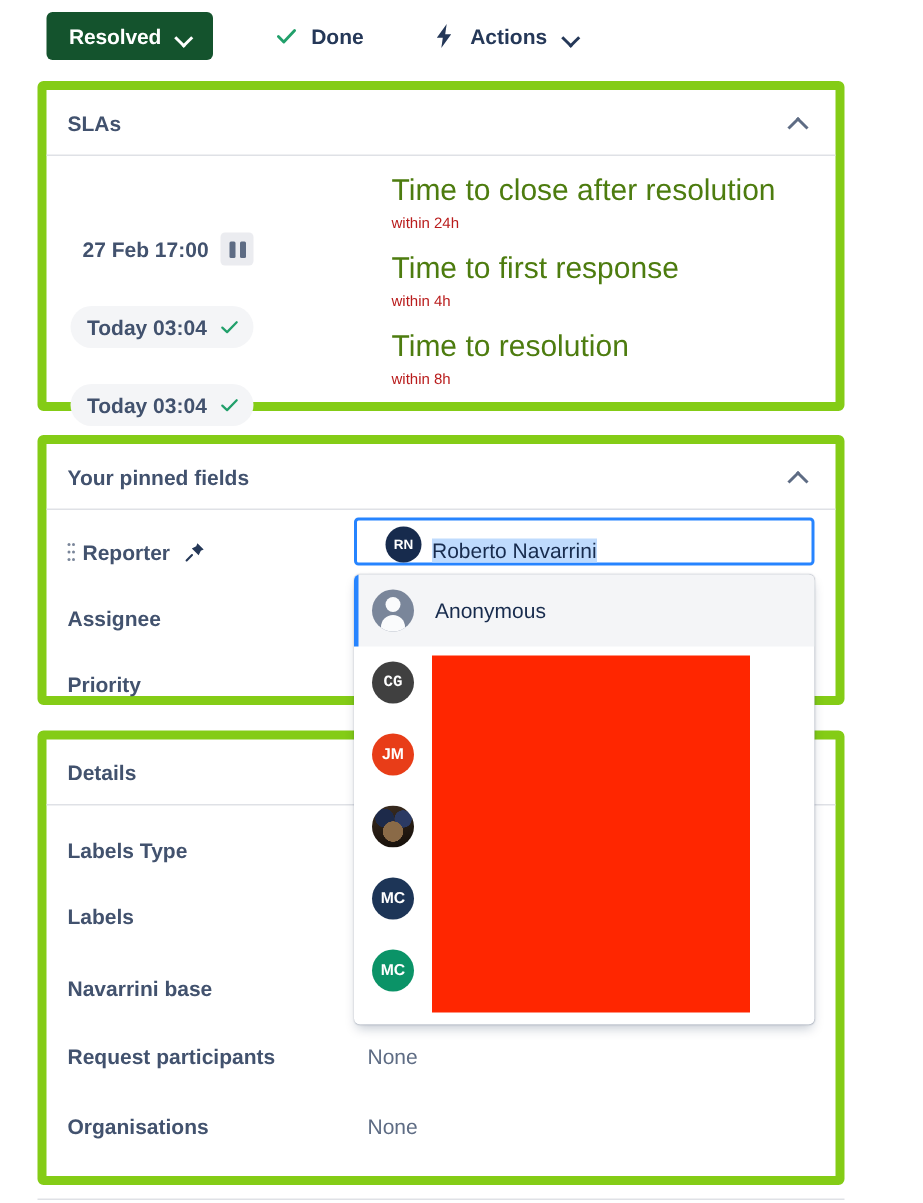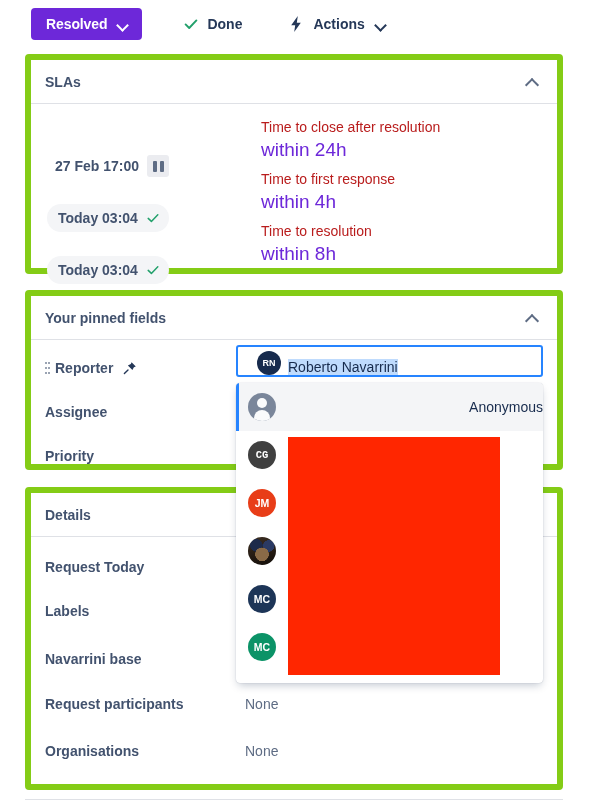--- a/index.html
+++ b/index.html
@@ -12,21 +12,21 @@
   }
   .page { position: relative; width: 615px; height: 802px; }
 
   
   .topbar {
     position: absolute; left: 0; top: 0; width: 615px; height: 48px;
     display: flex; align-items: center; padding-left: 31px; gap: 0;
   }
   .status-btn {
     display: inline-flex; align-items: center; gap: 11px;
-    background: #6d28d9; color: #ffffff;
+    background: #14532d; color: #ffffff;
     border: none; border-radius: 4px;
     height: 32px; padding: 0 13px 0 15px;
     font-size: 14px; font-weight: bold;
     font-family: "Liberation Sans", sans-serif;
     cursor: pointer; letter-spacing: -0.1px;
   }
   .chev-down-w {
     width: 11px; height: 7px; position: relative; display: inline-block;
   }
   .chev-down-w::before {
@@ -85,22 +85,22 @@
     margin-top: 34px;
   }
   .sla-pill.plain { background: transparent; padding-left: 8px; }
   .pause-box {
     width: 22px; height: 22px; border-radius: 3px; background: #EBECF0;
     display: inline-flex; align-items: center; justify-content: center; gap: 3px;
   }
   .pause-box i { display: block; width: 4px; height: 11px; background: #5E6C84; border-radius: 1px; }
   .tick-sm { width: 14px; height: 14px; display: inline-block; }
   .sla-text { margin-left: 0; }
-  .sla-name { font-size: 14px; color: #b91c1c; line-height: 19px; }
-  .sla-sub { font-size: 19px; color: #6d28d9; line-height: 19px; margin-top: 3px; }
+  .sla-name { font-size: 20px; color: #4d7c0f; line-height: 19px; }
+  .sla-sub { font-size: 10px; color: #b91c1c; line-height: 19px; margin-top: 3px; }
   .sla-col-right { position: absolute; left: 230px; }
 
   
   #card-pinned { top: 290px; height: 180px; }
   .field-row {
     display: flex; align-items: center; height: 44px; padding-left: 14px;
     position: relative;
   }
   .field-label {
     font-size: 14px; color: #42526E; font-weight: bold;
@@ -137,21 +137,21 @@
   .dropdown {
     position: absolute; left: 236px; top: 383px;
     width: 307px; height: 300px;
     background: #ffffff;
     border-radius: 4px;
     box-shadow: 0 4px 8px -2px rgba(9,30,66,0.25), 0 0 1px rgba(9,30,66,0.31);
     z-index: 40; overflow: hidden;
   }
   .dd-item {
     display: flex; align-items: center; height: 48px; padding-left: 12px; gap: 14px;
-    cursor: pointer; position: relative; justify-content: space-between;
+    cursor: pointer; position: relative;
   }
   .dd-item.selected { background: #F4F5F7; }
   .dd-item.selected::before {
     content: ""; position: absolute; left: 0; top: 0; bottom: 0; width: 3px;
     background: #2684FF;
   }
   .dd-name { font-size: 14px; color: #172B4D; }
   .redact {
     position: absolute; left: 288px; top: 437px;
     width: 212px; height: 238px; background: #FF2600; z-index: 45;
@@ -313,21 +313,21 @@
     </div>
   </section>
 
   <section class="card" id="card-details">
     <div class="card-head">
       <span class="card-title">Details</span>
       <span class="chev-up"></span>
     </div>
 
     <div class="det-row" style="margin-top:21px;">
-      <span class="det-label">Request Today</span>
+      <span class="det-label">Labels Type</span>
       <span class="det-value"></span>
     </div>
     <div class="det-row" style="margin-top:26px;">
       <span class="det-label">Labels</span>
       <span class="det-value"></span>
     </div>
     <div class="det-row" style="margin-top:30px;">
       <span class="det-label">Navarrini base</span>
       <span class="det-value"></span>
     </div>

